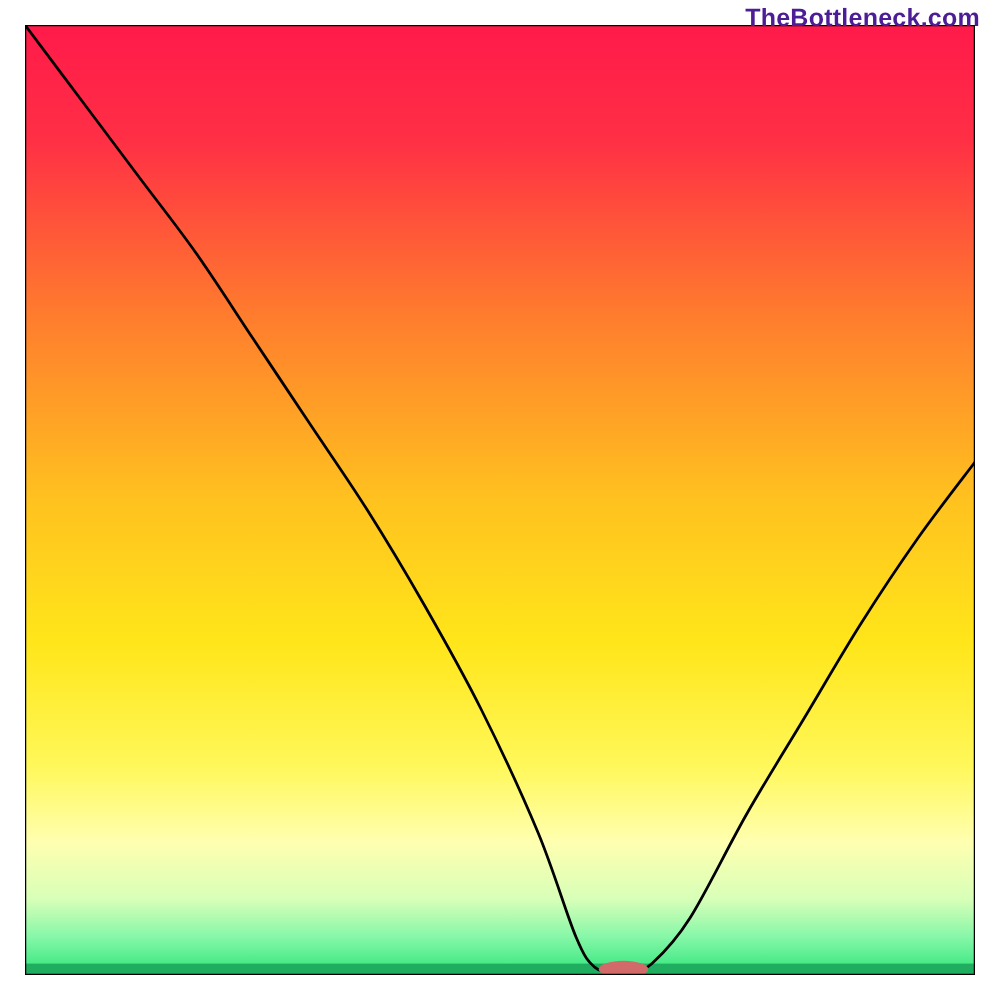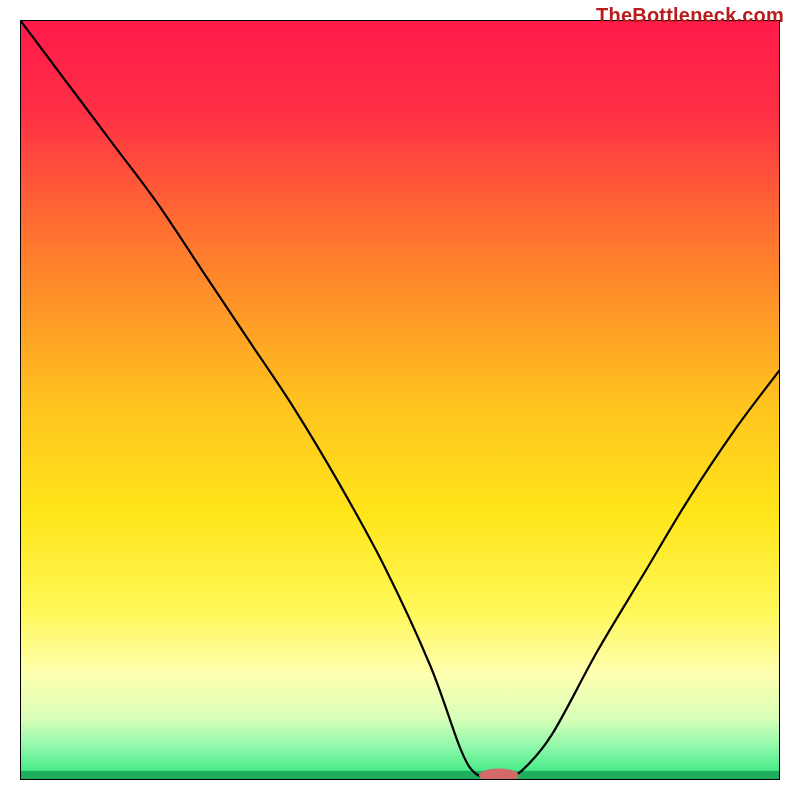--- a/index.html
+++ b/index.html
@@ -28,21 +28,21 @@
     width: 100%;
     height: 100%;
     display: block;
   }
   .watermark {
     position: absolute;
     top: 4px;
     right: 16px;
     font-size: 20px;
     font-weight: bold;
-    color: #b91c1c;
+    color: #4c1d95;
     letter-spacing: 0.2px;
   }
 </style>
 </head>
 <body>
 
 <div class="chart-container">
 
   <div class="plot-area">
     <svg viewBox="0 0 760 760" preserveAspectRatio="none">

